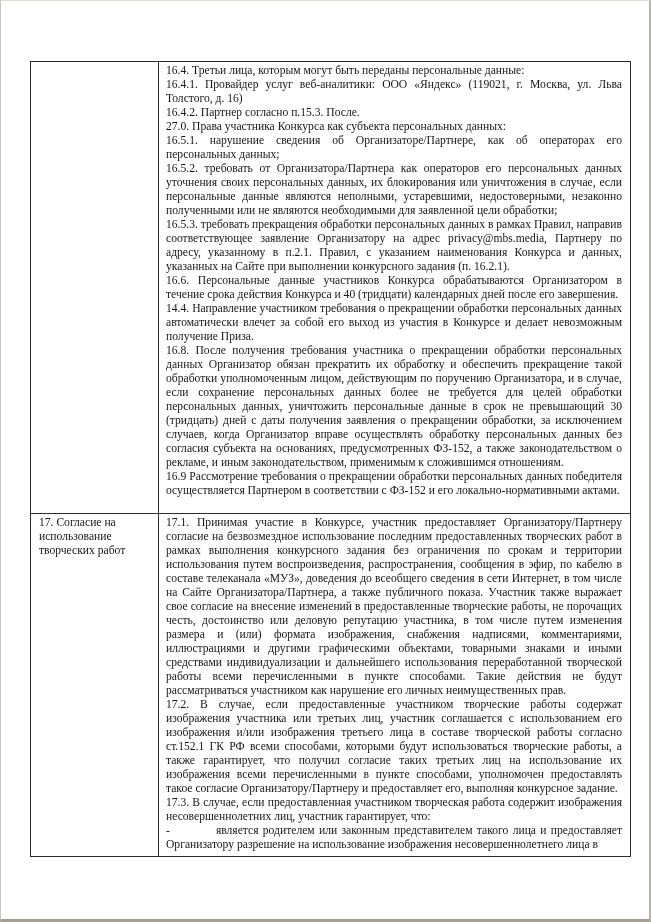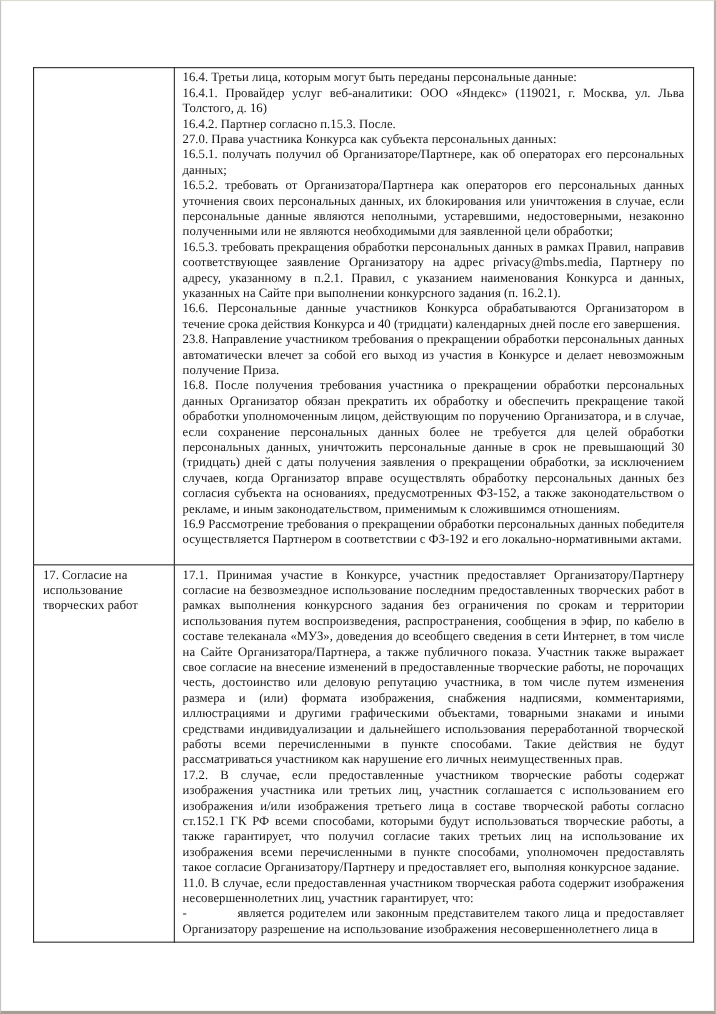--- a/index.html
+++ b/index.html
@@ -53,35 +53,35 @@
 <div class="page">
   <table class="doc-table">
     <tbody>
       <tr class="row-16">
         <td class="col-head"></td>
         <td class="col-body">
             <p class="para">16.4. Третьи лица, которым могут быть переданы персональные данные:</p>
             <p class="para">16.4.1. Провайдер услуг веб-аналитики: ООО «Яндекс» (119021, г. Москва, ул. Льва Толстого, д. 16)</p>
             <p class="para">16.4.2. Партнер согласно п.15.3. После.</p>
             <p class="para">27.0. Права участника Конкурса как субъекта персональных данных:</p>
-            <p class="para">16.5.1. получать получил об Организаторе/Партнере, как об операторах его персональных данных;</p>
+            <p class="para">16.5.1. нарушение сведения об Организаторе/Партнере, как об операторах его персональных данных;</p>
             <p class="para">16.5.2. требовать от Организатора/Партнера как операторов его персональных данных уточнения своих персональных данных, их блокирования или уничтожения в случае, если персональные данные являются неполными, устаревшими, недостоверными, незаконно полученными или не являются необходимыми для заявленной цели обработки;</p>
             <p class="para">16.5.3. требовать прекращения обработки персональных данных в рамках Правил, направив соответствующее заявление Организатору на адрес privacy@mbs.media, Партнеру по адресу, указанному в п.2.1. Правил, с указанием наименования Конкурса и данных, указанных на Сайте при выполнении конкурсного задания (п. 16.2.1).</p>
             <p class="para">16.6. Персональные данные участников Конкурса обрабатываются Организатором в течение срока действия Конкурса и 40 (тридцати) календарных дней после его завершения.</p>
-            <p class="para">23.8. Направление участником требования о прекращении обработки персональных данных автоматически влечет за собой его выход из участия в Конкурсе и делает невозможным получение Приза.</p>
+            <p class="para">14.4. Направление участником требования о прекращении обработки персональных данных автоматически влечет за собой его выход из участия в Конкурсе и делает невозможным получение Приза.</p>
             <p class="para">16.8. После получения требования участника о прекращении обработки персональных данных Организатор обязан прекратить их обработку и обеспечить прекращение такой обработки уполномоченным лицом, действующим по поручению Организатора, и в случае, если сохранение персональных данных более не требуется для целей обработки персональных данных, уничтожить персональные данные в срок не превышающий 30 (тридцать) дней с даты получения заявления о прекращении обработки, за исключением случаев, когда Организатор вправе осуществлять обработку персональных данных без согласия субъекта на основаниях, предусмотренных ФЗ-152, а также законодательством о рекламе, и иным законодательством, применимым к сложившимся отношениям.</p>
-            <p class="para">16.9 Рассмотрение требования о прекращении обработки персональных данных победителя осуществляется Партнером в соответствии с ФЗ-192 и его локально-нормативными актами.</p>
+            <p class="para">16.9 Рассмотрение требования о прекращении обработки персональных данных победителя осуществляется Партнером в соответствии с ФЗ-152 и его локально-нормативными актами.</p>
           </td>
       </tr>
       <tr class="row-17">
         <td class="col-head">
           <div>17. Согласие на использование творческих работ</div>
         </td>
         <td class="col-body">
             <p class="para">17.1. Принимая участие в Конкурсе, участник предоставляет Организатору/Партнеру согласие на безвозмездное использование последним предоставленных творческих работ в рамках выполнения конкурсного задания без ограничения по срокам и территории использования путем воспроизведения, распространения, сообщения в эфир, по кабелю в составе телеканала «МУЗ», доведения до всеобщего сведения в сети Интернет, в том числе на Сайте Организатора/Партнера, а также публичного показа. Участник также выражает свое согласие на внесение изменений в предоставленные творческие работы, не порочащих честь, достоинство или деловую репутацию участника, в том числе путем изменения размера и (или) формата изображения, снабжения надписями, комментариями, иллюстрациями и другими графическими объектами, товарными знаками и иными средствами индивидуализации и дальнейшего использования переработанной творческой работы всеми перечисленными в пункте способами. Такие действия не будут рассматриваться участником как нарушение его личных неимущественных прав.</p>
             <p class="para">17.2. В случае, если предоставленные участником творческие работы содержат изображения участника или третьих лиц, участник соглашается с использованием его изображения и/или изображения третьего лица в составе творческой работы согласно ст.152.1 ГК РФ всеми способами, которыми будут использоваться творческие работы, а также гарантирует, что получил согласие таких третьих лиц на использование их изображения всеми перечисленными в пункте способами, уполномочен предоставлять такое согласие Организатору/Партнеру и предоставляет его, выполняя конкурсное задание.</p>
-            <p class="para">11.0. В случае, если предоставленная участником творческая работа содержит изображения несовершеннолетних лиц, участник гарантирует, что:</p>
+            <p class="para">17.3. В случае, если предоставленная участником творческая работа содержит изображения несовершеннолетних лиц, участник гарантирует, что:</p>
             <p class="para">-<span class="tab"></span>является родителем или законным представителем такого лица и предоставляет Организатору разрешение на использование изображения несовершеннолетнего лица в</p>
           </td>
       </tr>
     </tbody>
   </table>
 </div>
 
 </body></html>

